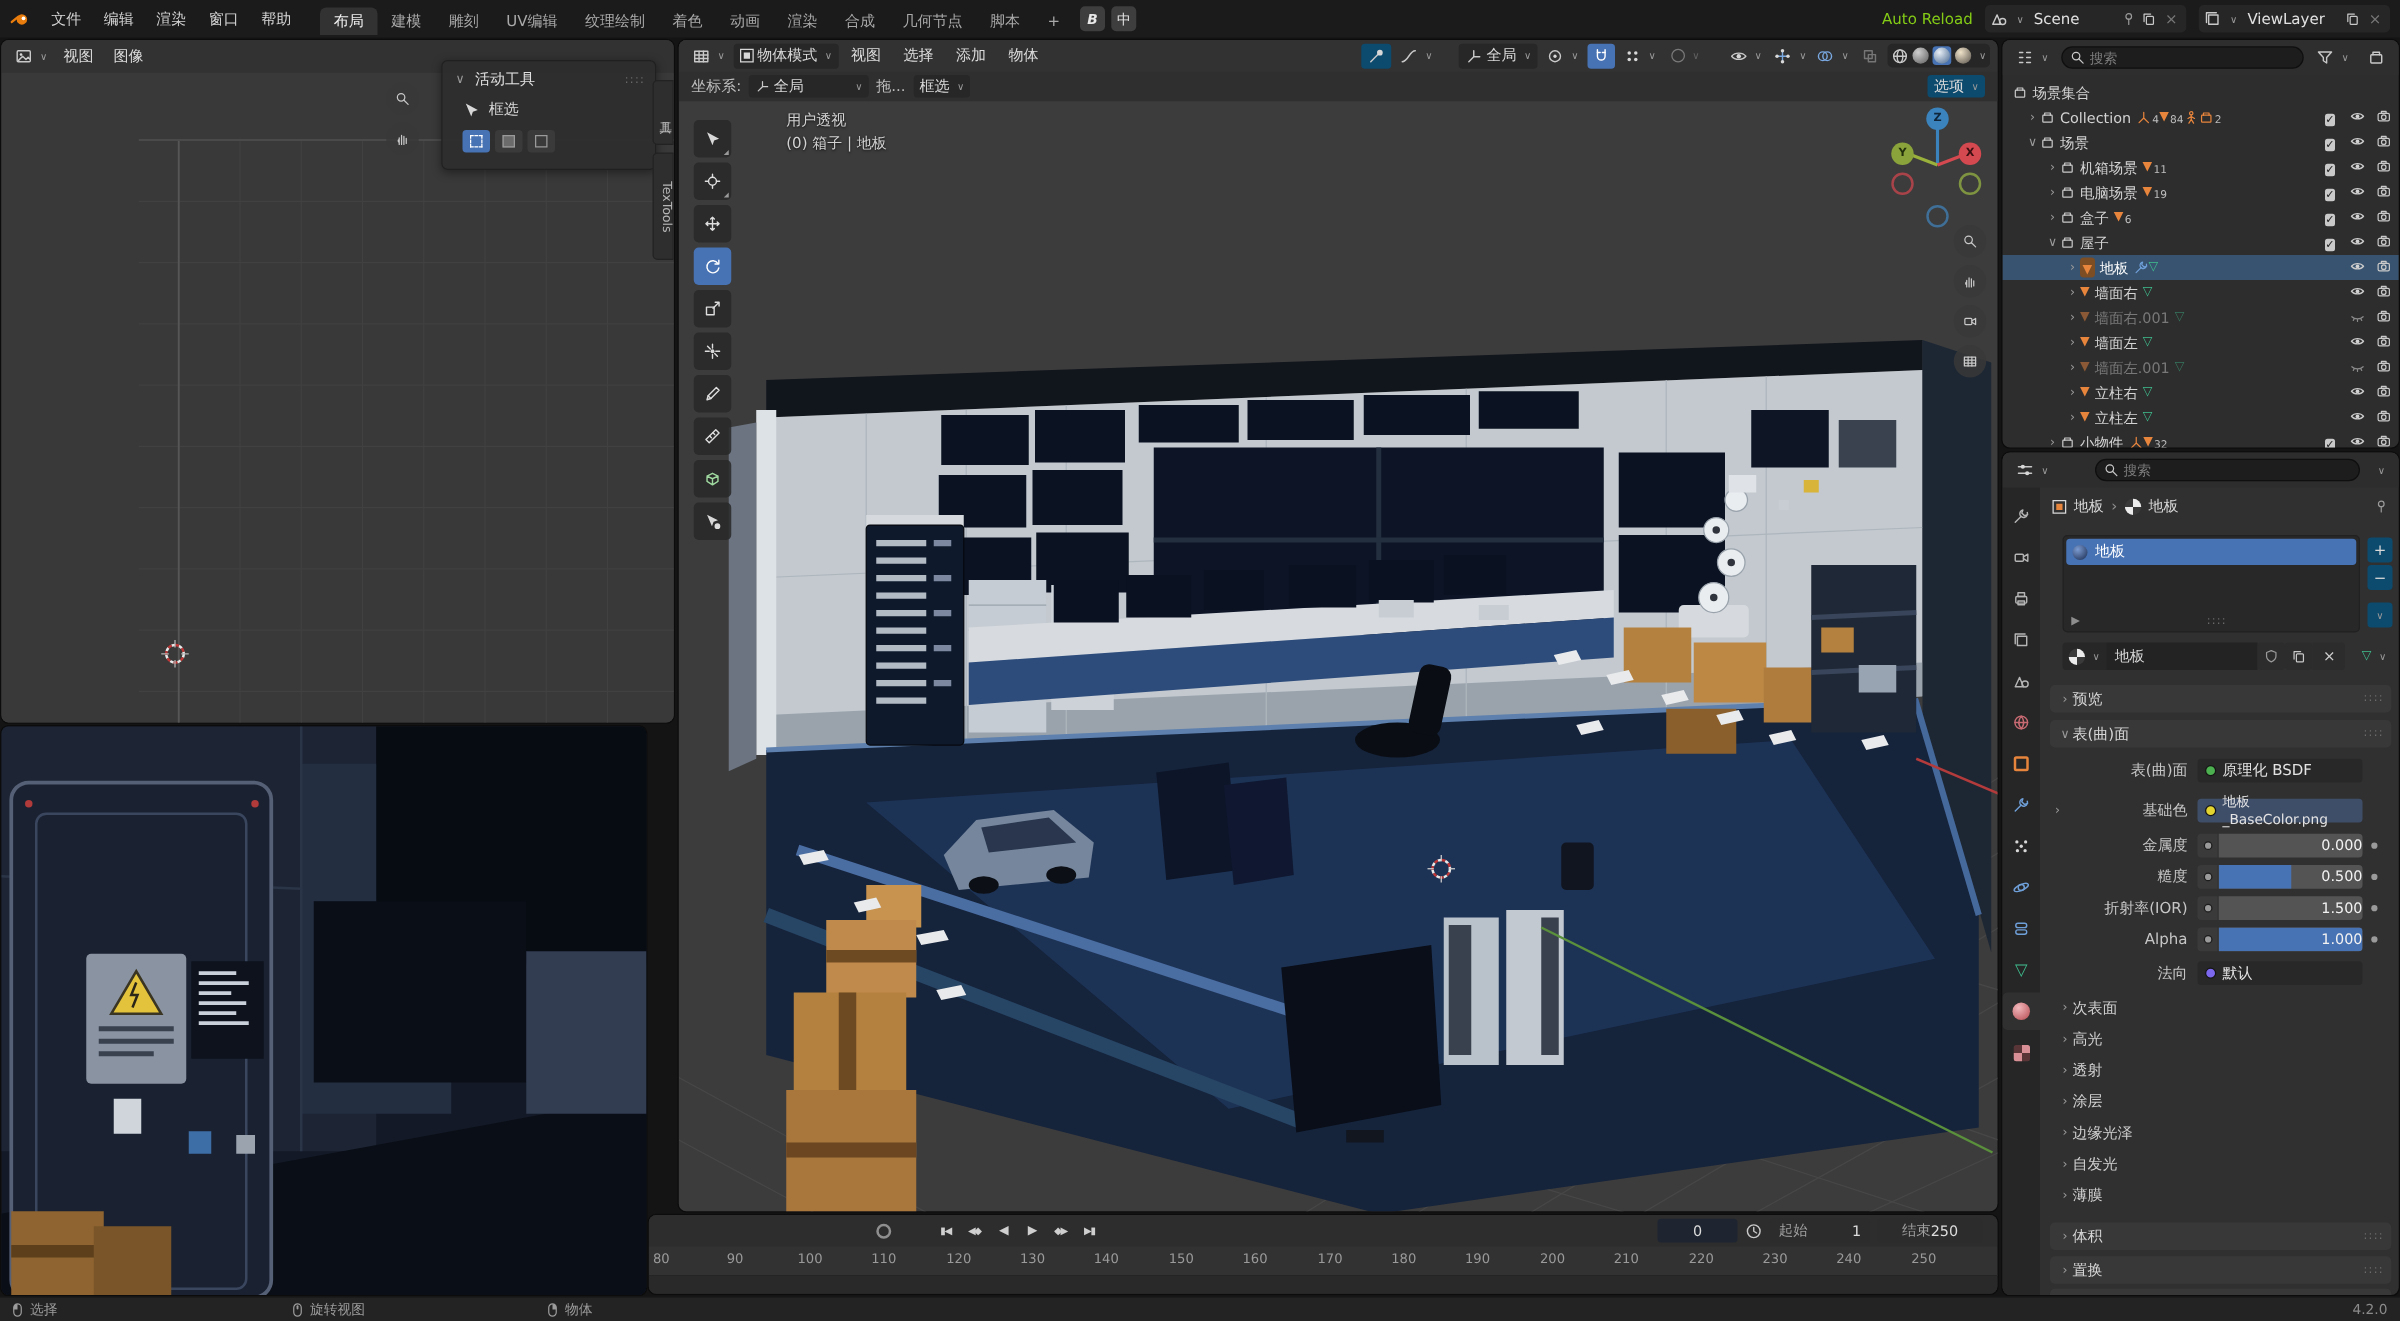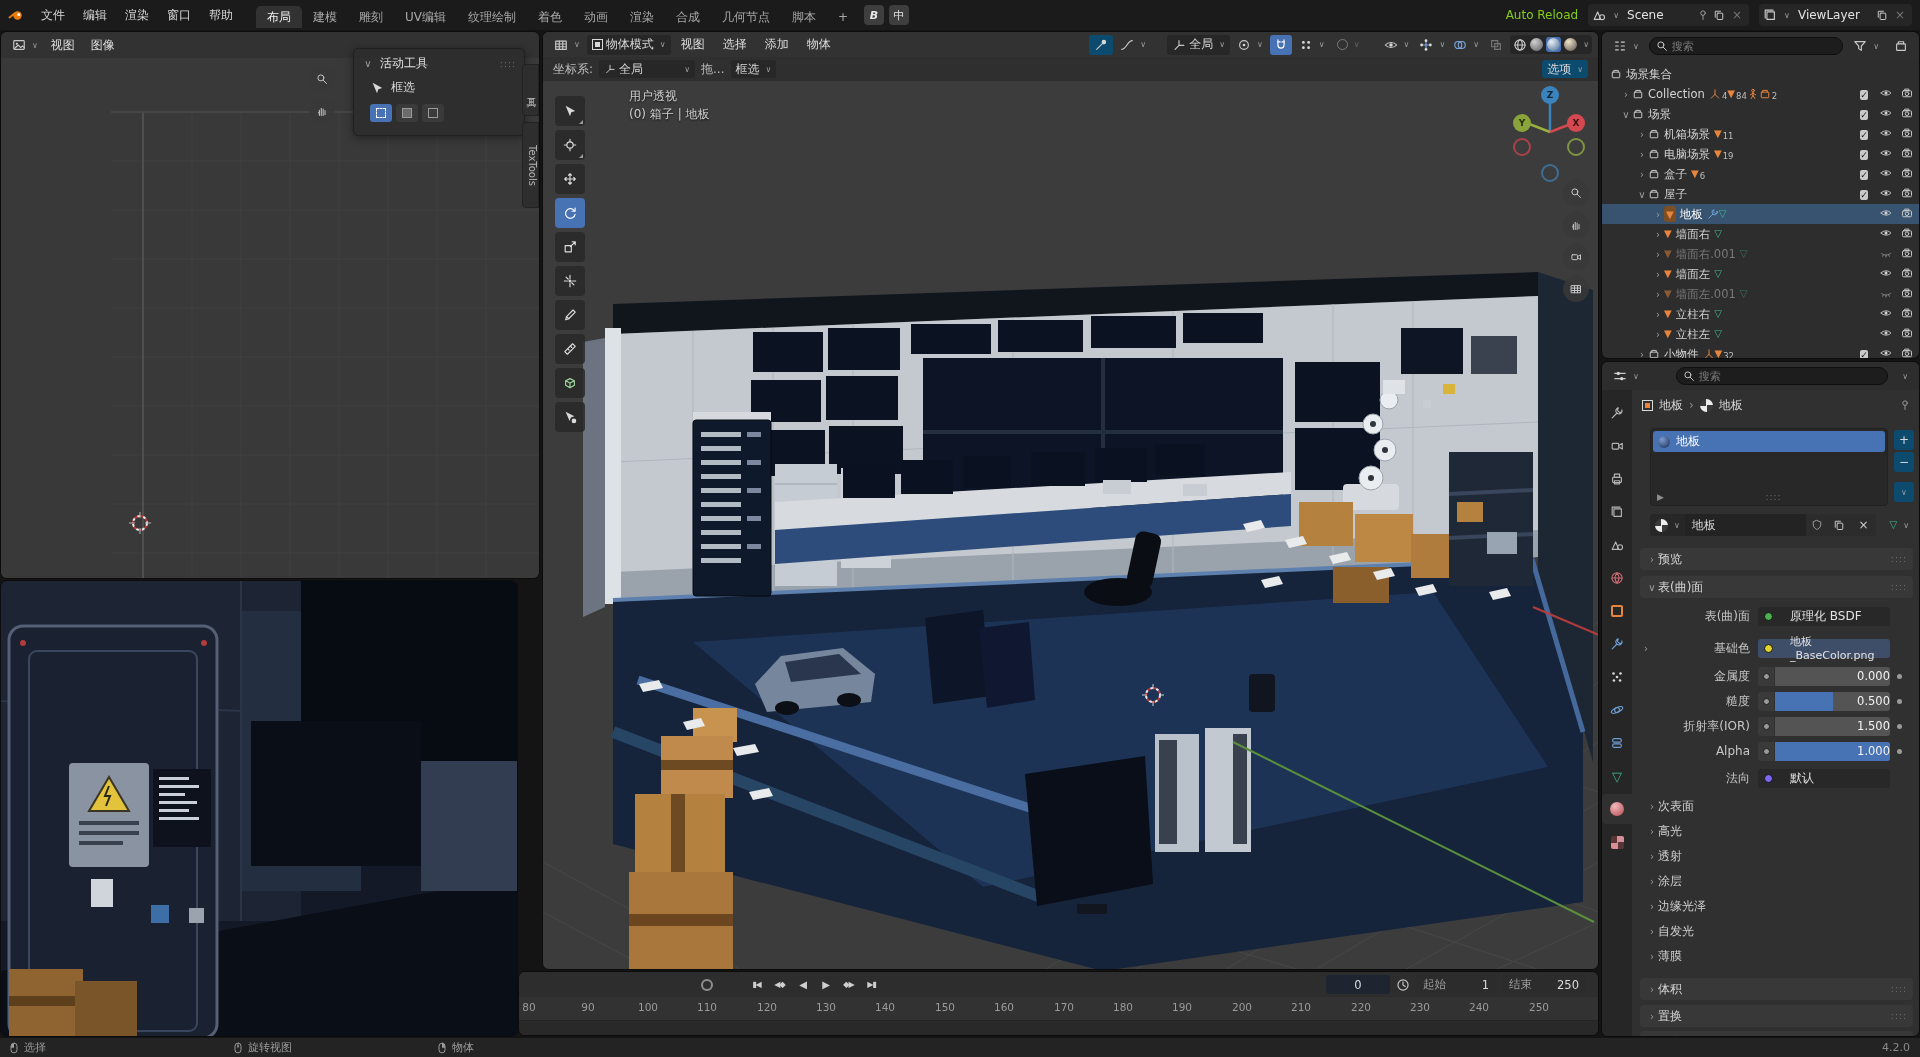--- a/index.html
+++ b/index.html
@@ -48,21 +48,21 @@
   .iconbox{background:#7d4e24;border-radius:3px;padding:1px 2px}
   .srch{height:18px;background:#1d1d1d;border:1px solid #0f0f0f;border-radius:9px;display:flex;align-items:center;padding:0 6px;gap:4px}
   .srch input{background:transparent;border:none;outline:none;color:#cfcfcf;font-size:11px;width:100%}
   .srch input::placeholder{color:#7c7c7c}
   
   .pnlhead{position:absolute;left:8px;right:8px;height:22px;background:#383838;border-radius:4px;display:flex;align-items:center;padding:0 6px;color:#d6d6d6}
   .subhead{position:absolute;left:14px;height:20px;display:flex;align-items:center;color:#cfcfcf}
   .grip{margin-left:auto;color:#6d6d6d;font-size:9px;letter-spacing:1px}
   .prow{position:absolute;left:0;width:100%;height:20px;display:flex;align-items:center}
   .plab{width:126px;text-align:right;padding-right:8px;color:#c6c6c6;flex:none}
-  .pfield{flex:none;width:132px;height:19px;background:#282828;border-radius:3px;display:flex;align-items:center;padding:0 6px;gap:17px;color:#e3e3e3}
+  .pfield{flex:none;width:132px;height:19px;background:#282828;border-radius:3px;display:flex;align-items:center;padding:0 6px;gap:5px;color:#e3e3e3}
   .socket{width:16px;height:19px;background:#3a3a3a;border-radius:3px 0 0 3px;display:flex;align-items:center;justify-content:center;flex:none;margin-right:1px}
   .socket i{width:7px;height:7px;border-radius:50%;background:#9a9a9a;border:1px solid #1c1c1c}
   .slider{position:relative;width:115px;height:19px;background:#545454;border-radius:0 3px 3px 0;overflow:hidden;flex:none}
   .slider .fill{position:absolute;left:0;top:0;bottom:0;background:#4772b3}
   .slider span{position:absolute;inset:0;text-align:right;line-height:19px;color:#f2f2f2;font-size:11.5px}
   .dot{width:5px;height:5px;border-radius:50%;background:#9a9a9a;margin-left:7px}
   .cdot{width:9px;height:9px;border-radius:50%;flex:none;border:1px solid #141414}
   .ptab{width:30px;height:30px;display:flex;align-items:center;justify-content:center}
   .ptab.on{background:#303030;border-radius:4px 0 0 4px}
   .sphere{border-radius:50%;flex:none}
@@ -881,21 +881,21 @@
         <div class="tfield" style="width:64px;justify-content:center;background:#1f2530">
             <span>0</span>
           </div>
         <svg class="i">
             <use href="#clk"></use>
           </svg>
         <div class="tfield" style="width:80px;justify-content:space-between">
             <span style="color:#9f9f9f">起始</span>
             <span>1</span>
           </div>
-        <div class="tfield" style="width:84px;justify-content:space-between">
+        <div class="tfield" style="width:84px;justify-content:center">
             <span style="color:#9f9f9f">结束</span>
             <span>250</span>
           </div>
       </div>
     </div>
     <div class="abs" style="left:0;top:25px;width:100%;height:24px;background:#323232;border-bottom:1px solid #242424">
       <span class="rnum" style="left:-10px">80</span>
       <span class="rnum" style="left:49px">90</span>
       <span class="rnum" style="left:109px">100</span>
       <span class="rnum" style="left:168px">110</span>

